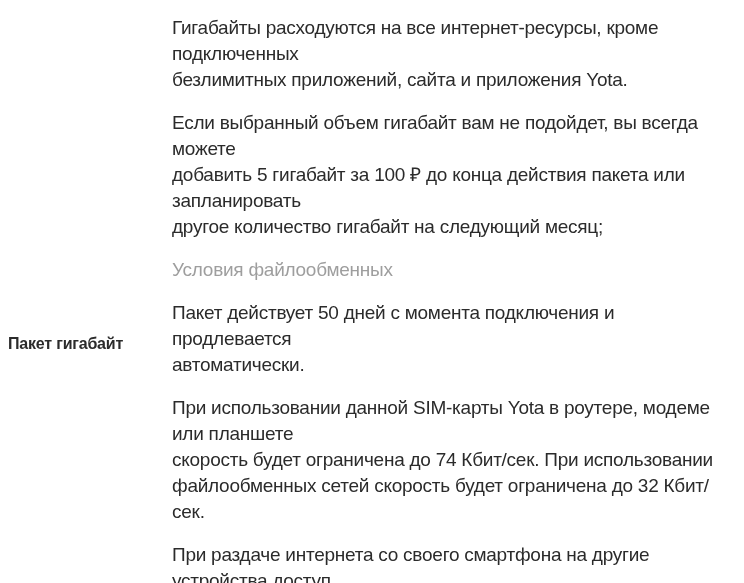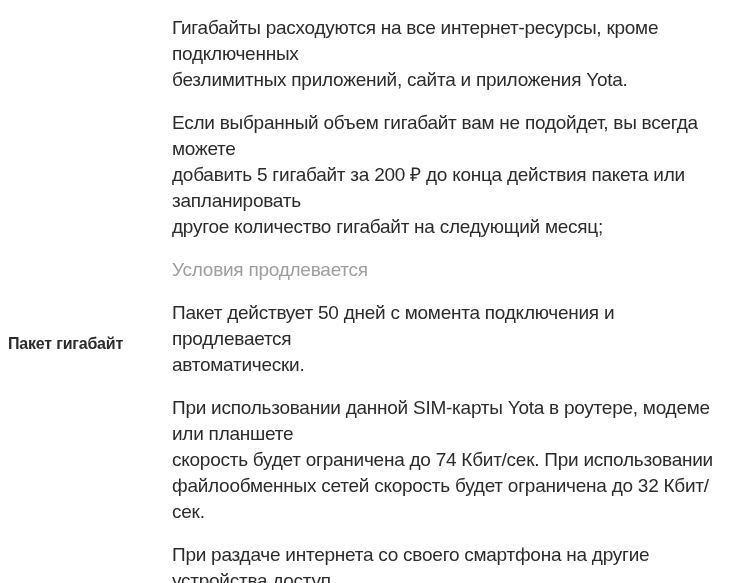--- a/index.html
+++ b/index.html
@@ -58,23 +58,23 @@
 <body style="--text: #2b2b2b; --muted: #9e9e9e; --bg: #ffffff;">
 
 <div class="terms-row">
   <div class="col-label">
     <div class="section-label">Пакет гигабайт</div>
   </div>
   <div class="col-content">
     <p>Гигабайты расходуются на все интернет-ресурсы, кроме подключенных
 безлимитных приложений, сайта и приложения Yota.</p>
     <p>Если выбранный объем гигабайт вам не подойдет, вы всегда можете
-добавить 5 гигабайт за 200 ₽ до конца действия пакета или запланировать
+добавить 5 гигабайт за 100 ₽ до конца действия пакета или запланировать
 другое количество гигабайт на следующий месяц;</p>
-    <h3 class="muted">Условия продлевается</h3>
+    <h3 class="muted">Условия файлообменных</h3>
     <p>Пакет действует 50 дней с момента подключения и продлевается
 автоматически.</p>
     <p>При использовании данной SIM-карты Yota в роутере, модеме или планшете
 скорость будет ограничена до 74 Кбит/сек. При использовании
 файлообменных сетей скорость будет ограничена до 32 Кбит/сек.</p>
     <p>При раздаче интернета со своего смартфона на другие устройства доступ
 к выбранным мобильным приложениям остается безлимитным, а остальной
 трафик расходуется из гигабайт.</p>
   </div>
 </div>

